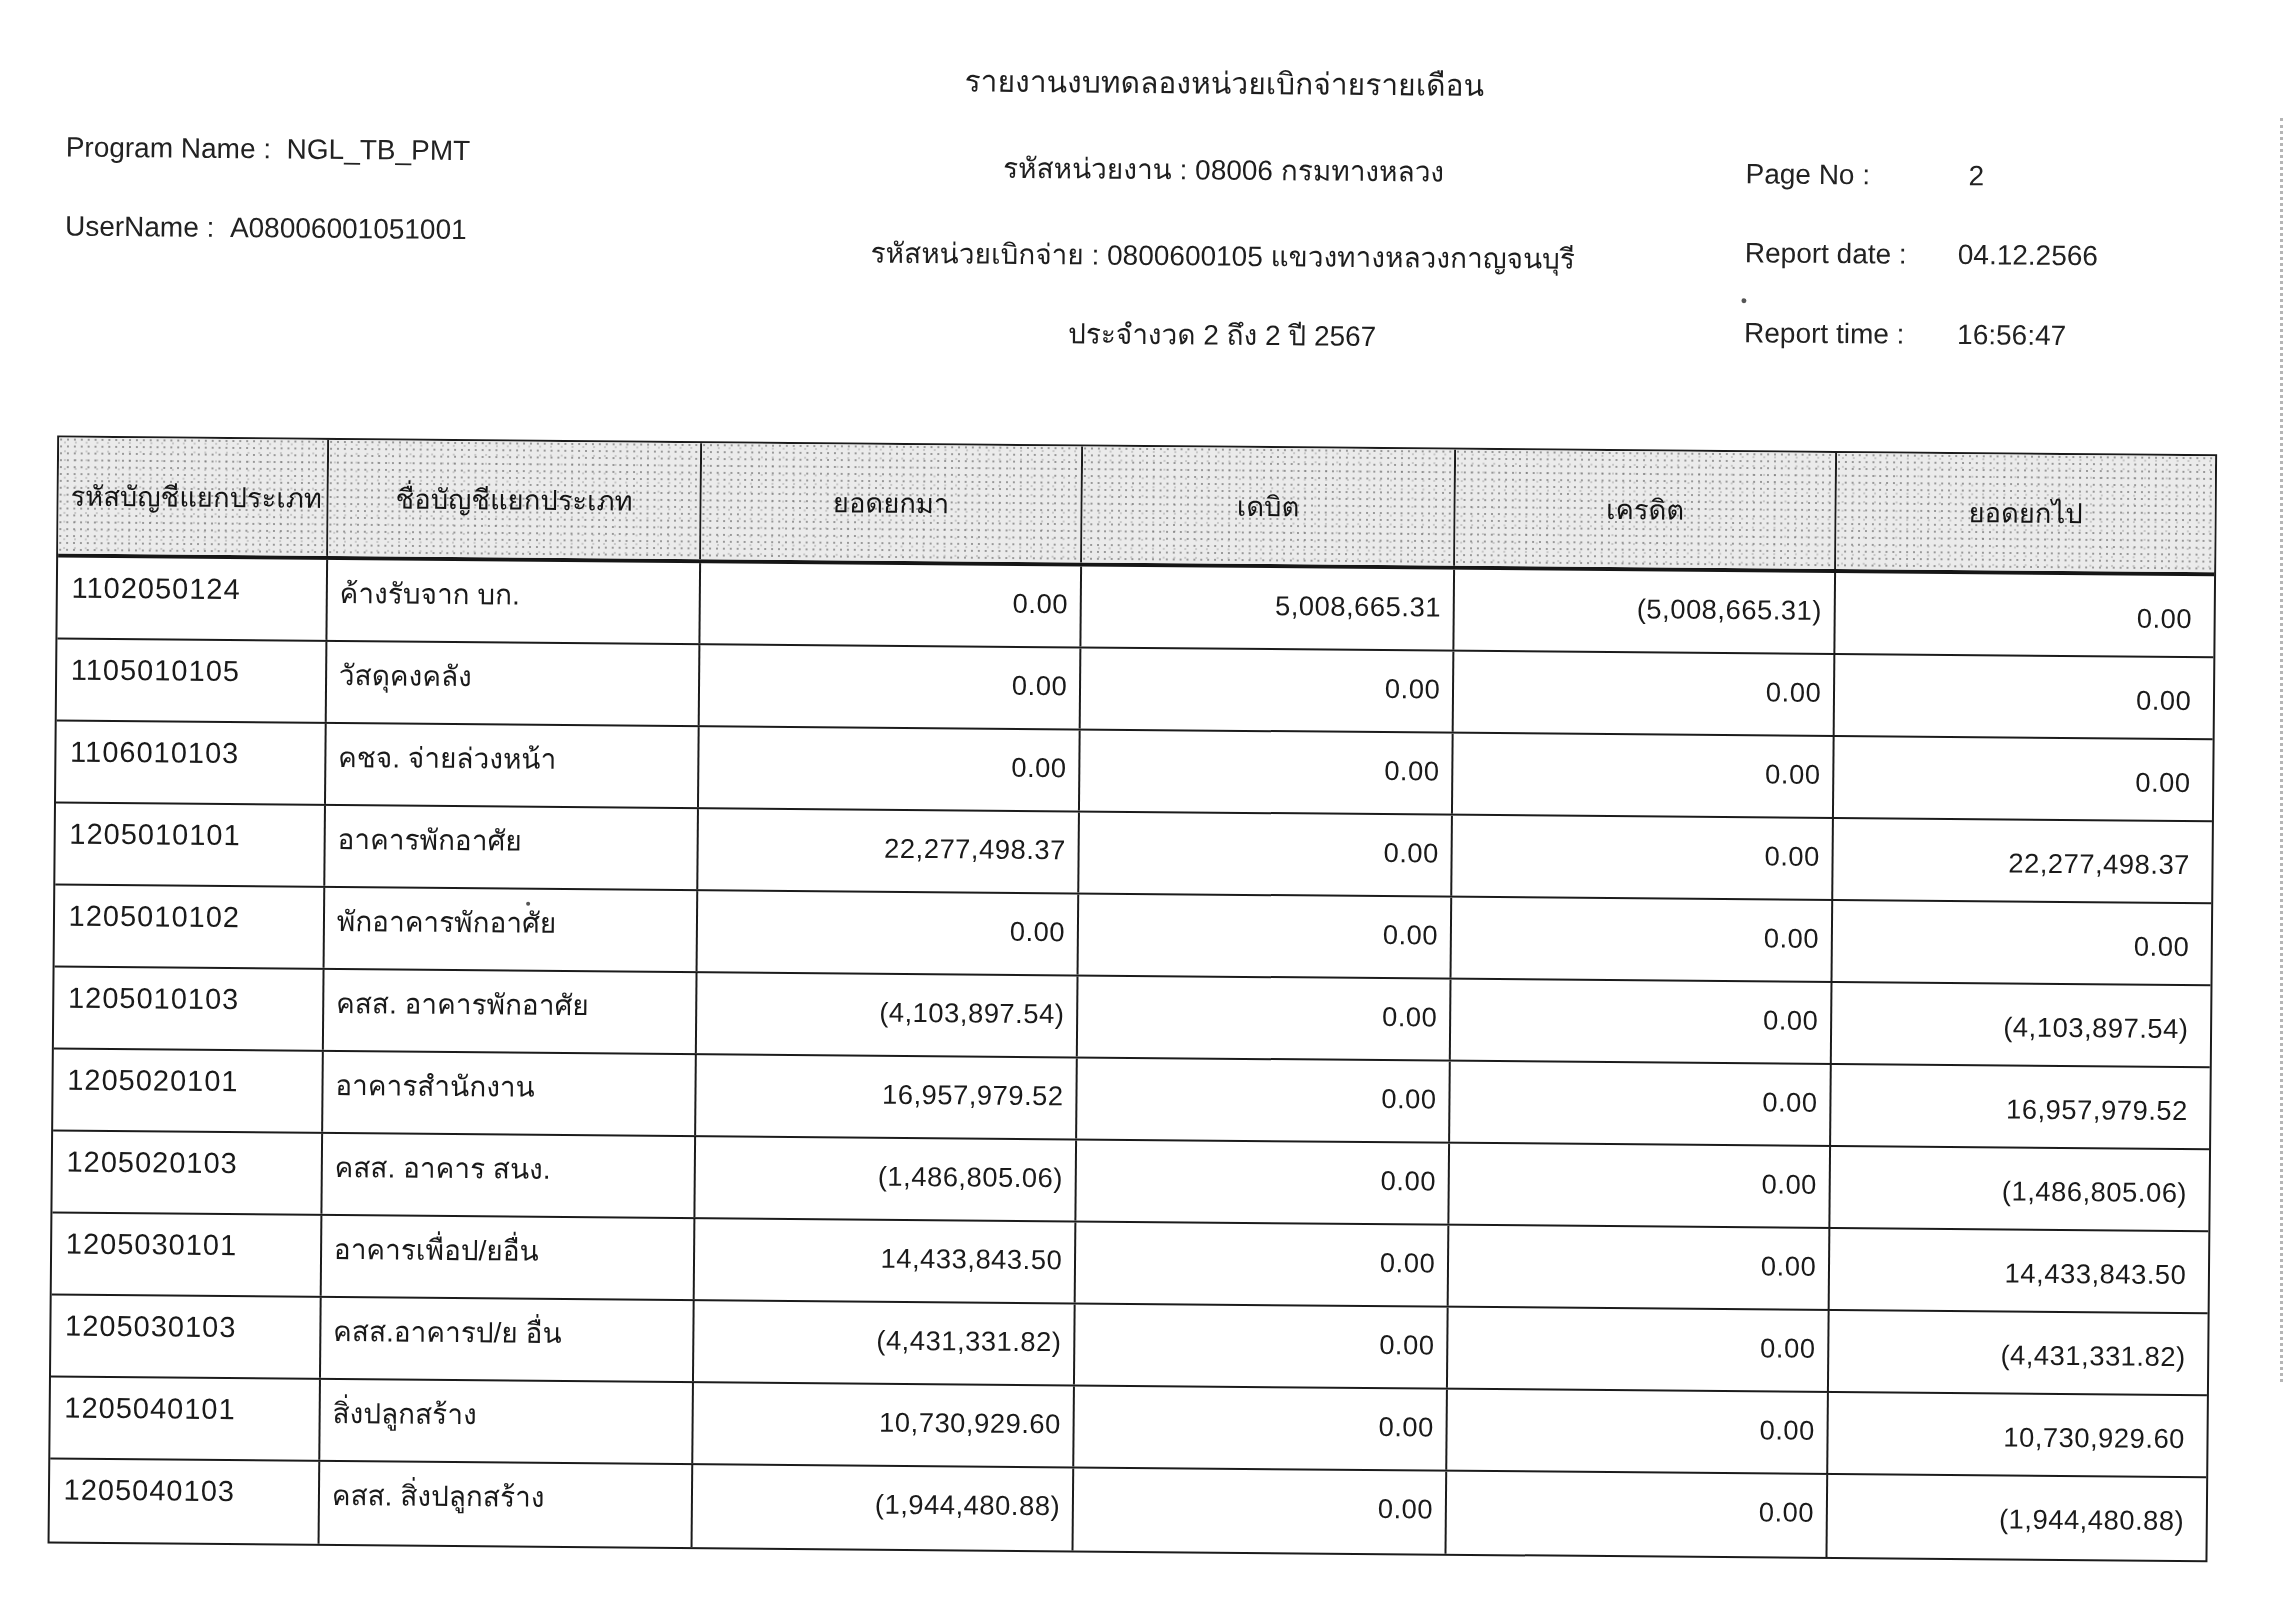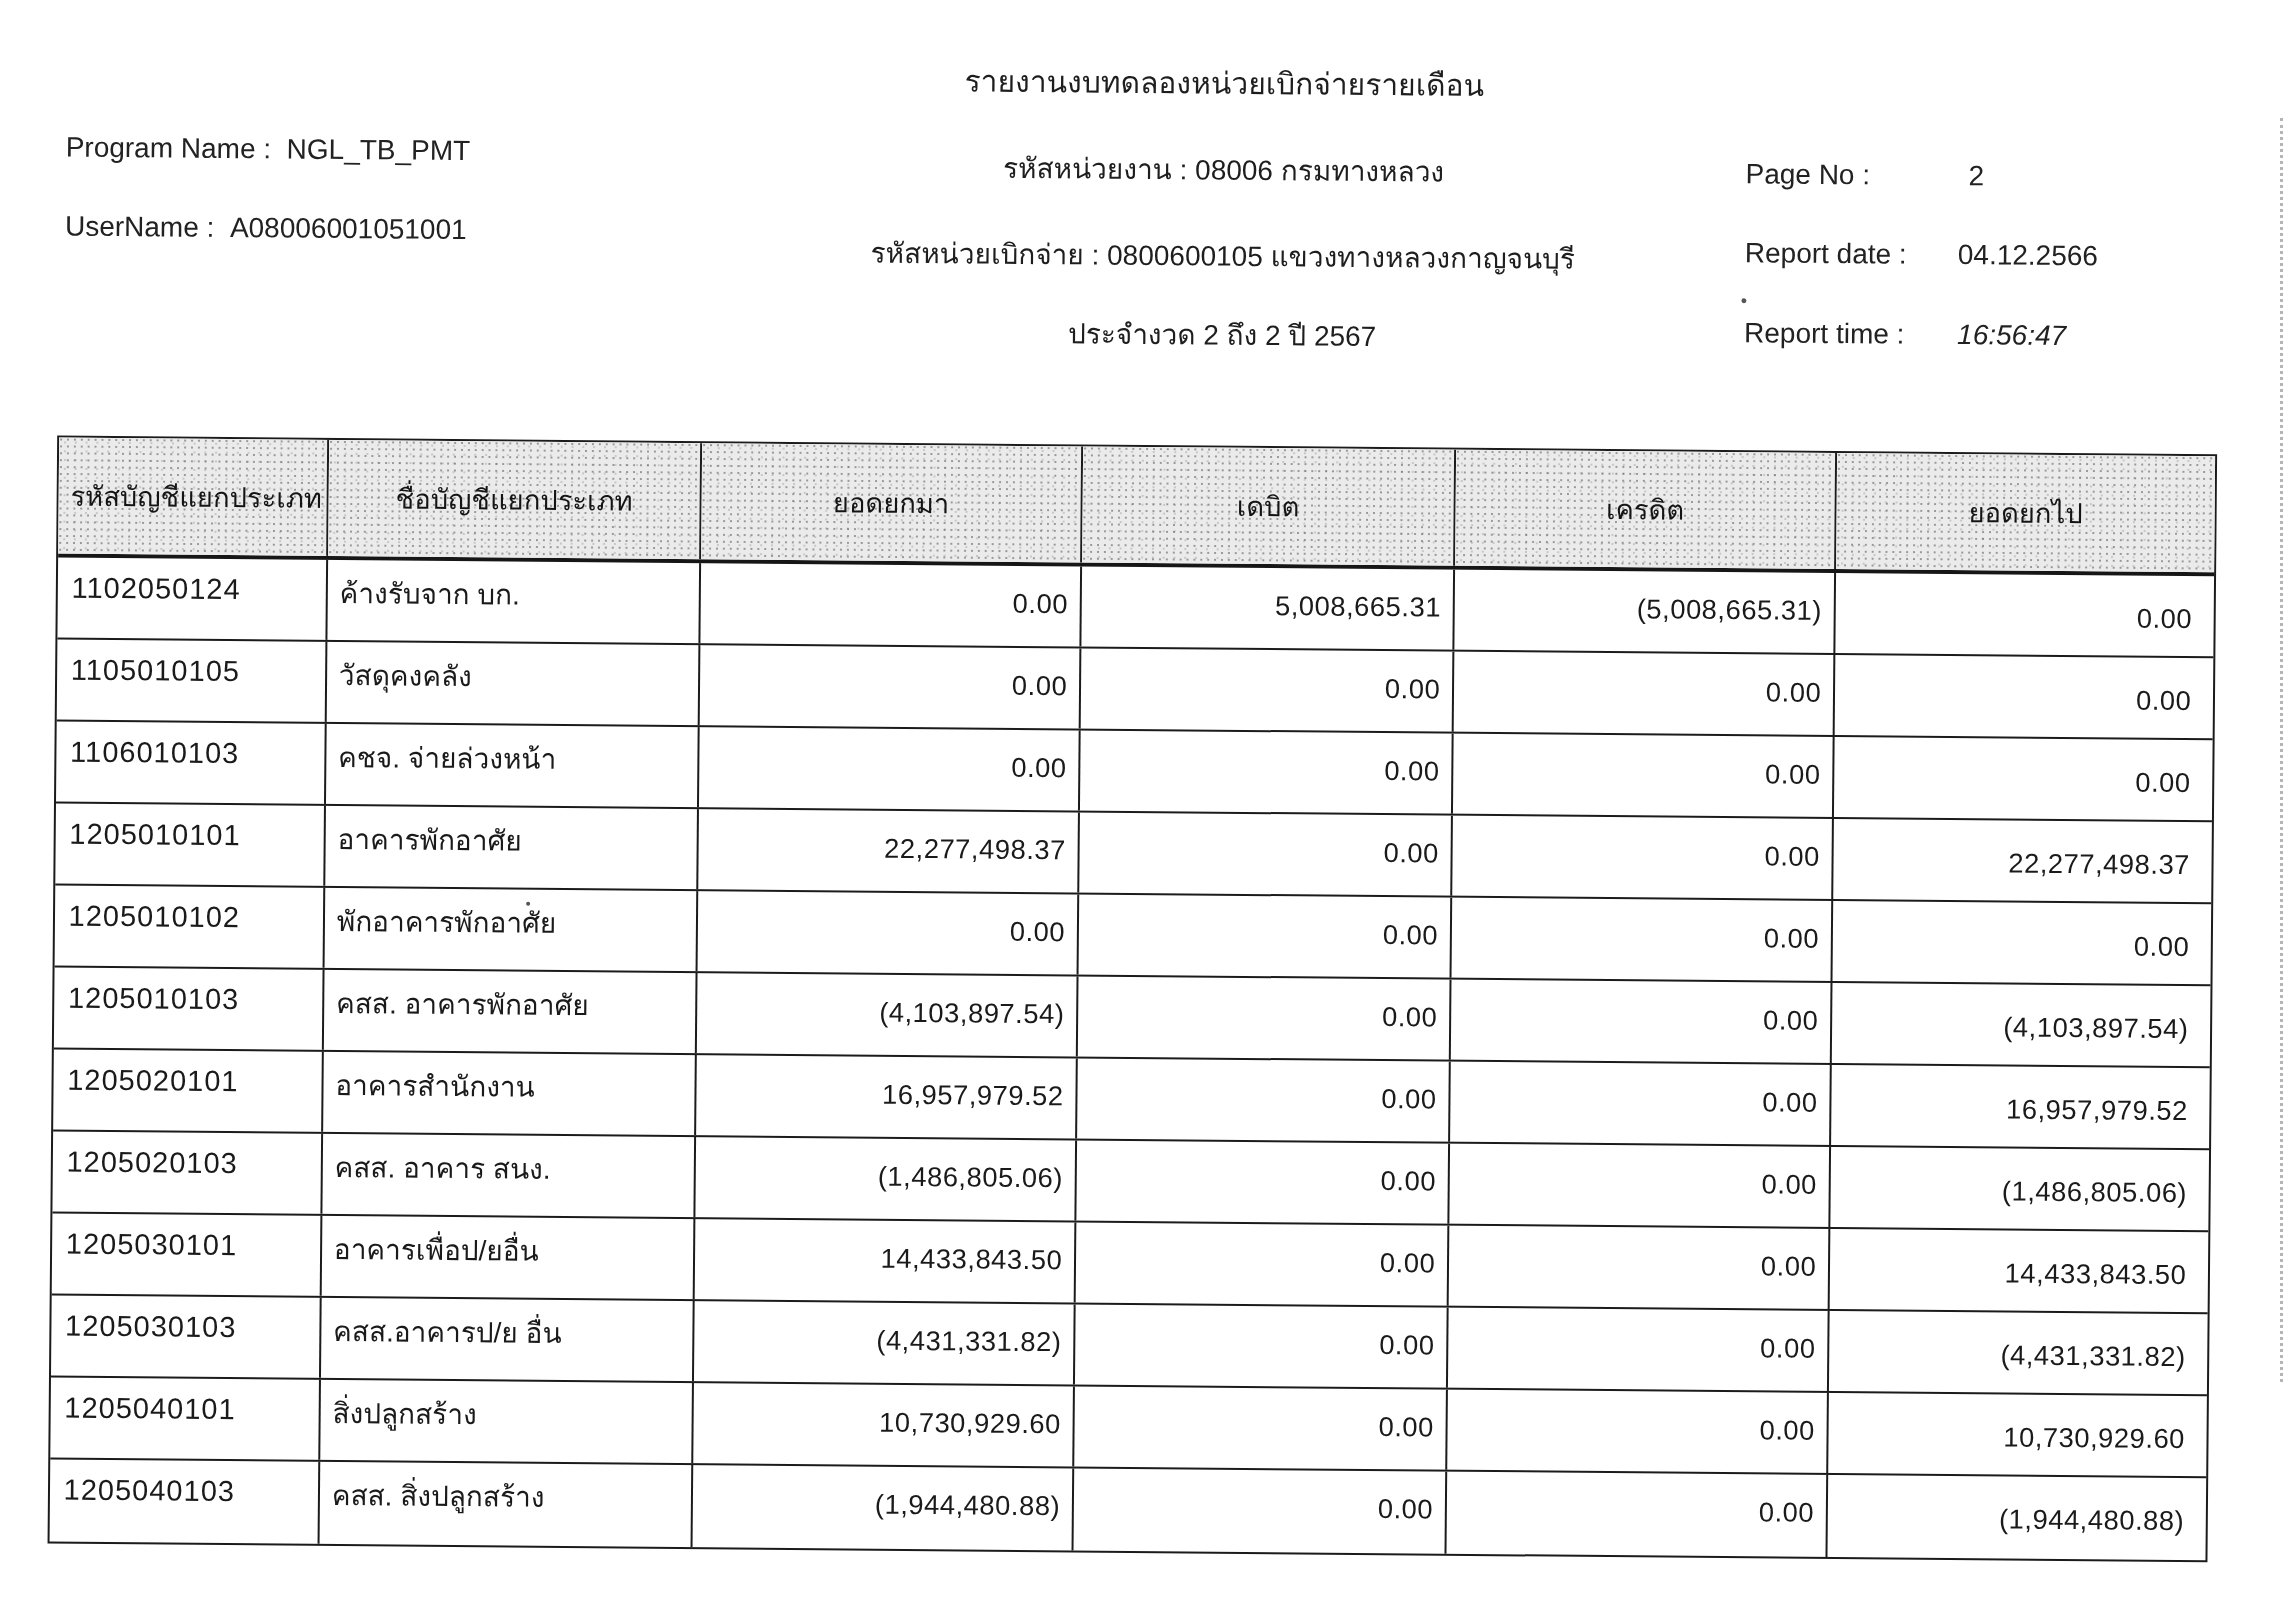--- a/index.html
+++ b/index.html
@@ -95,21 +95,21 @@
     <div class="hdr-center doc-title" style="top:49px;">รายงานงบทดลองหน่วยเบิกจ่ายรายเดือน</div>
     <div class="hdr-center" style="top:137px;">รหัสหน่วยงาน : 08006 กรมทางหลวง</div>
     <div class="hdr-center" style="top:223px;">รหัสหน่วยเบิกจ่าย : 0800600105 แขวงทางหลวงกาญจนบุรี</div>
     <div class="hdr-center" style="top:302px;">ประจำงวด 2 ถึง 2 ปี 2567</div>
 
     <div class="right-label" style="top:143px;">Page No :</div>
     <div class="right-value" style="top:143px;left:1970px;">2</div>
     <div class="right-label" style="top:222px;">Report date :</div>
     <div class="right-value" style="top:222px;">04.12.2566</div>
     <div class="right-label" style="top:302px;">Report time :</div>
-    <div class="right-value" style="top:302px;font-style:italic;">16:56:47</div>
+    <div class="right-value" style="top:302px;">16:56:47</div>
 
     <div class="tbl">
       <div class="thead">
         <div class="th">รหัสบัญชีแยกประเภท</div>
         <div class="th">ชื่อบัญชีแยกประเภท</div>
         <div class="th">ยอดยกมา</div>
         <div class="th">เดบิต</div>
         <div class="th">เครดิต</div>
         <div class="th">ยอดยกไป</div>
       </div>

